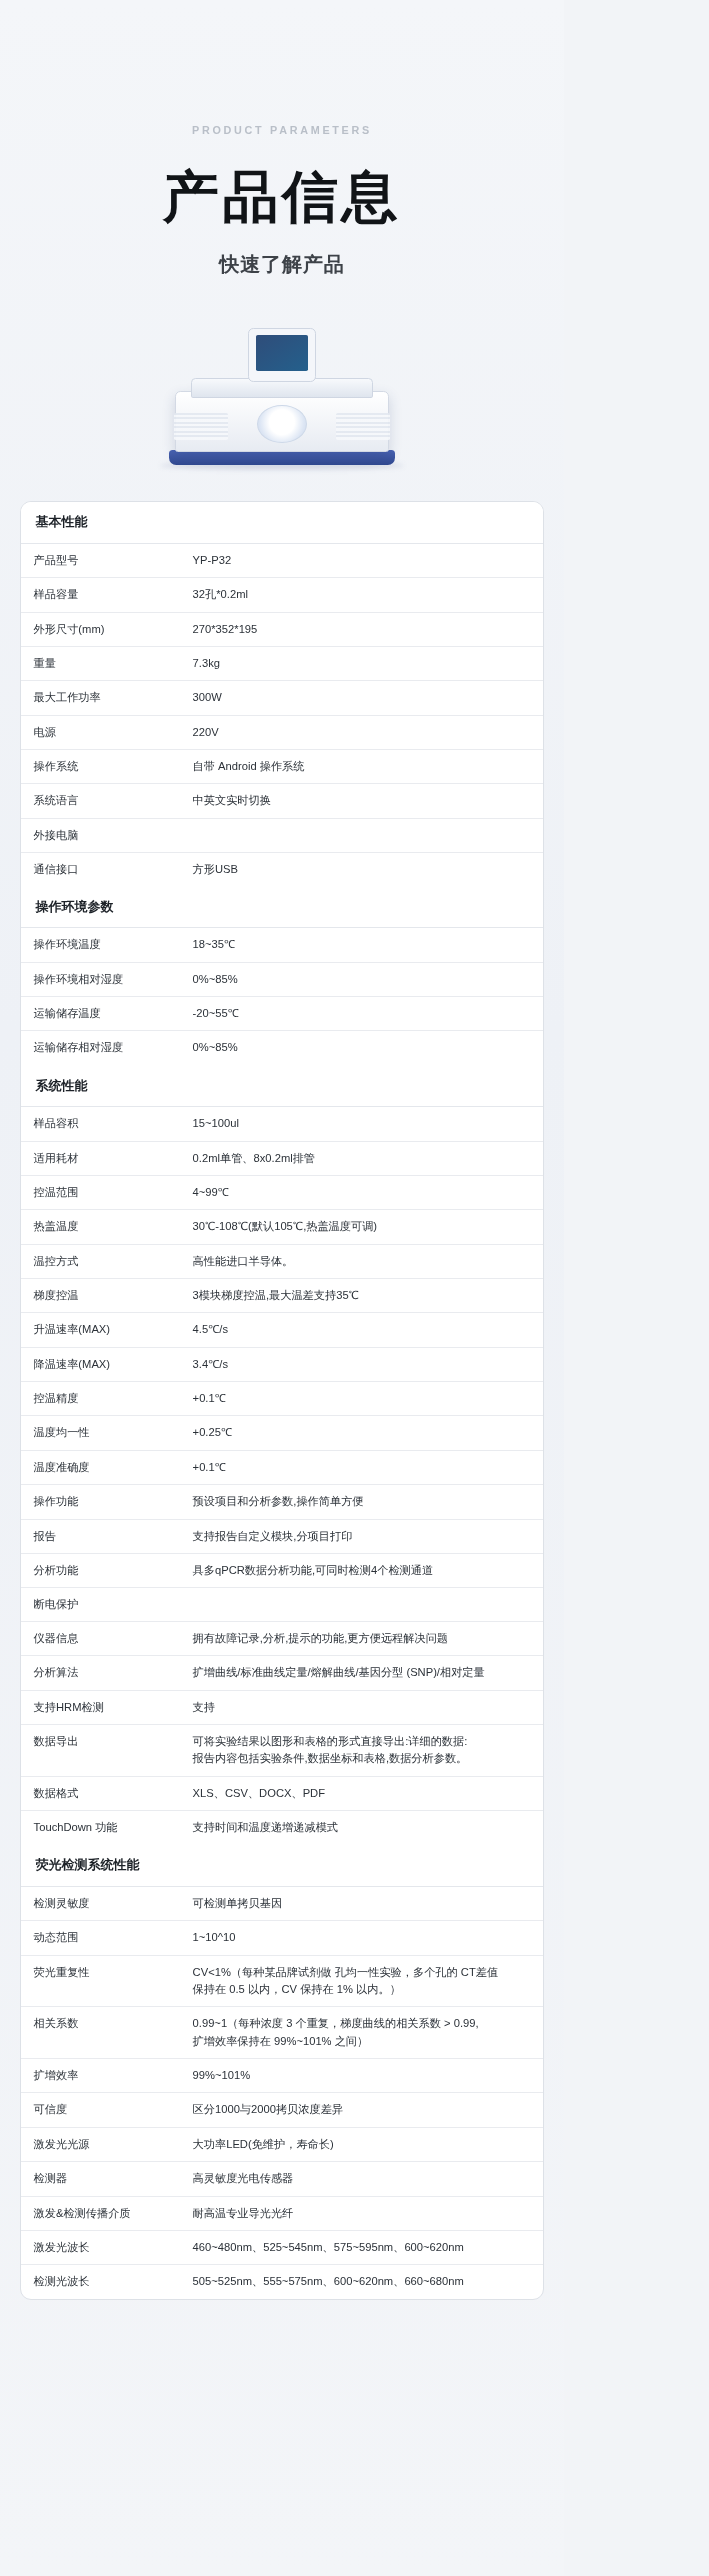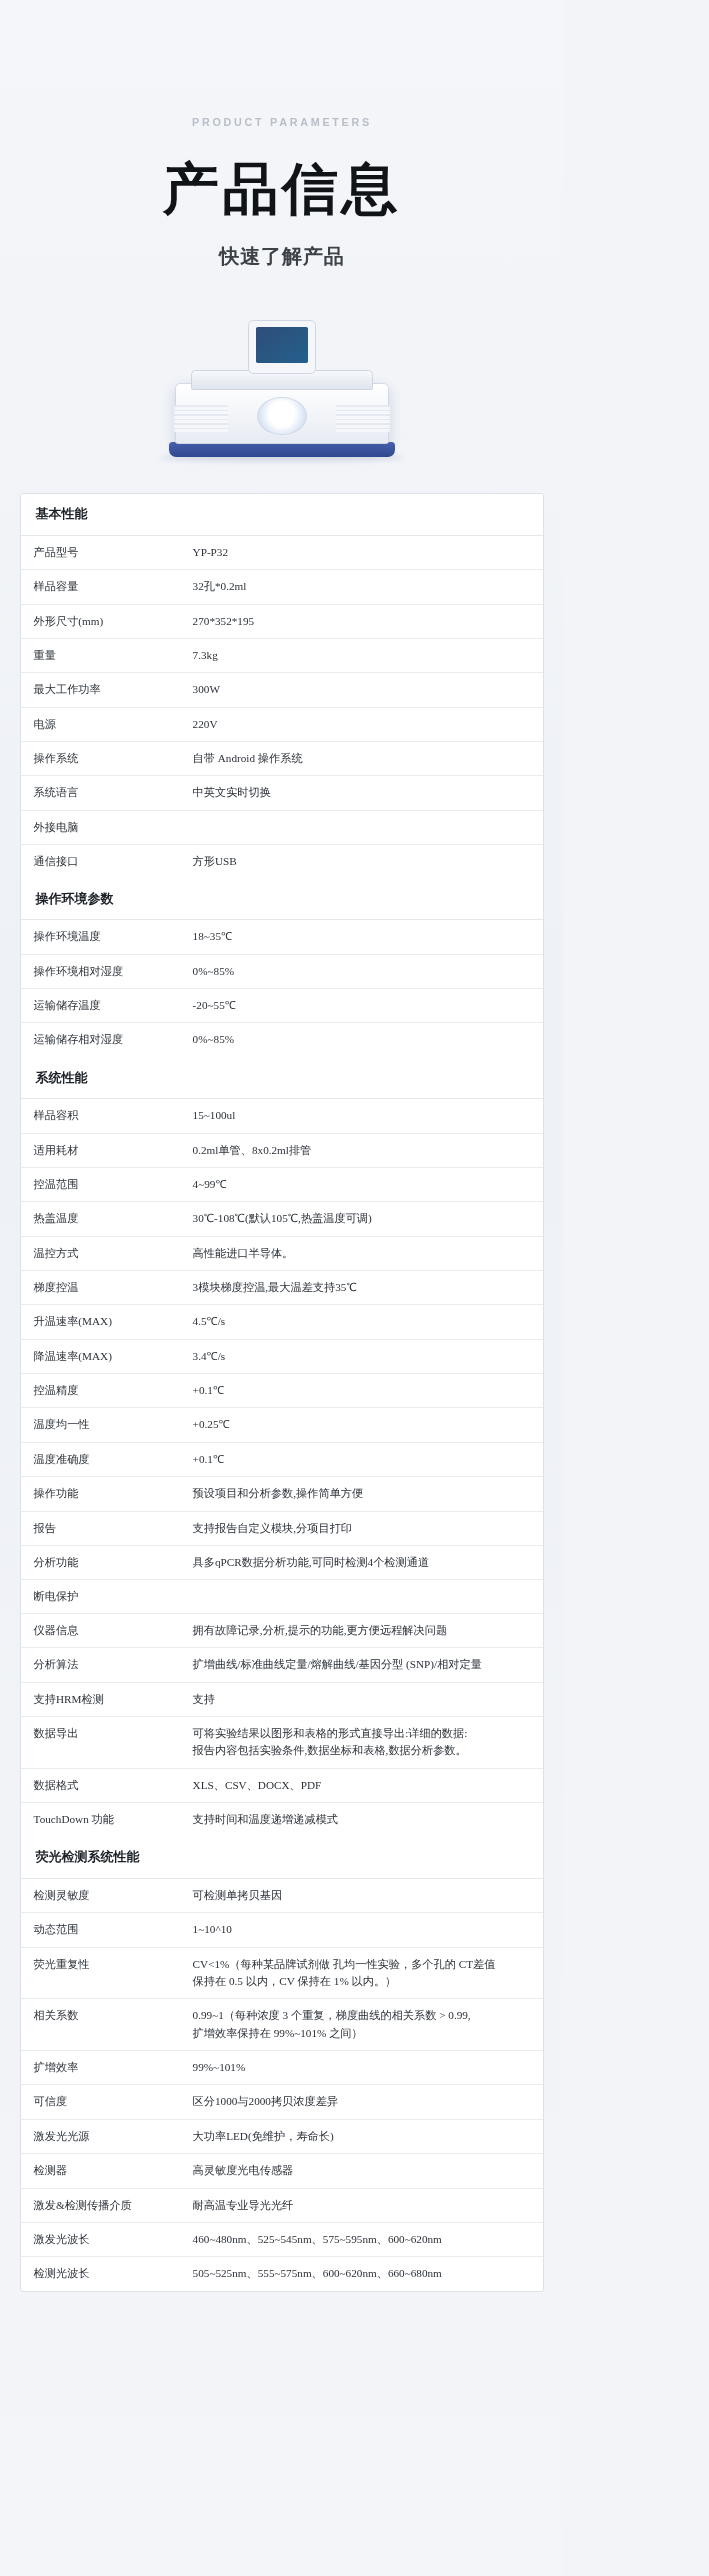--- a/index.html
+++ b/index.html
@@ -12,21 +12,21 @@
     font-family: "Liberation Sans", sans-serif;
     color: #222;
     -webkit-font-smoothing: antialiased;
   }
   .page {
     width: 564px;
     min-height: 2576px;
     background: linear-gradient(180deg, #f4f6f9 0%, #eef1f6 40%, #f3f5f8 100%);
     position: relative;
     box-sizing: border-box;
-    padding: 8px 0 36px 0;
+    padding: 16px 0 36px 0;
   }
 
   
   .hero {
     text-align: center;
     padding-top: 108px;
   }
   .eyebrow {
     font-size: 10.8px;
     letter-spacing: 2.7px;
@@ -143,23 +143,22 @@
     border-radius: 50%;
     background: rgba(60,80,130,0.13);
     filter: blur(2.7px);
   }
 
   
   .spec-card {
     margin: 30.5px 20px 0;
     background: #ffffff;
     border: 0.9px solid #dde1e7;
-    border-radius: 3px;
+    border-radius: 11px;
     overflow: hidden;
-    font-family: Liberation Serif, serif;
   }
   .section-head {
     padding: 11.7px 14.4px;
     font-size: 13px;
     font-weight: bold;
     color: #1d2228;
     border-bottom: 0.9px solid #e4e7ec;
     background: #fff;
   }
   .row {

